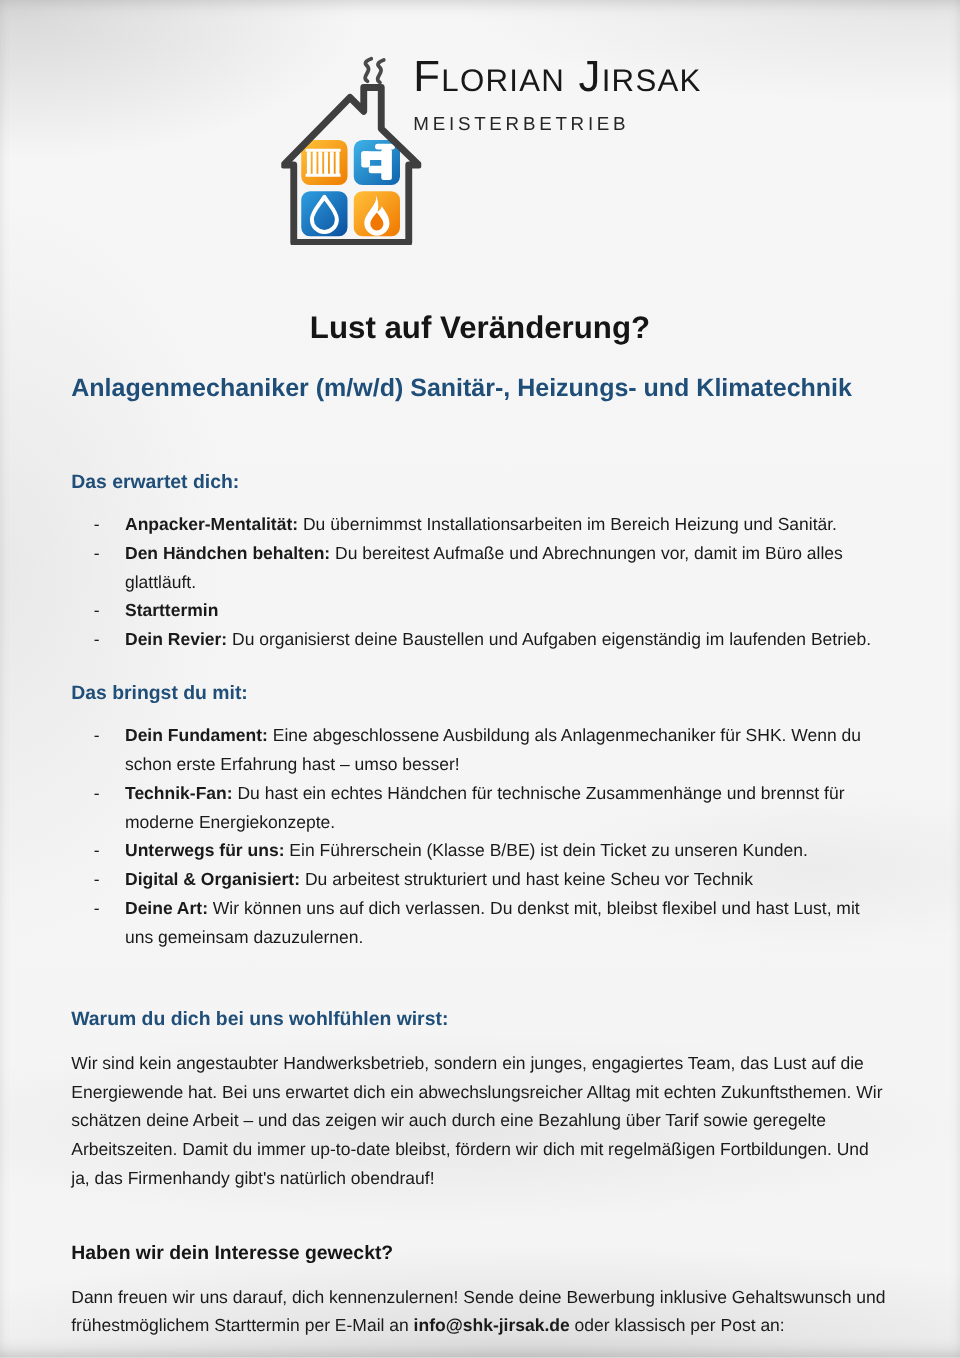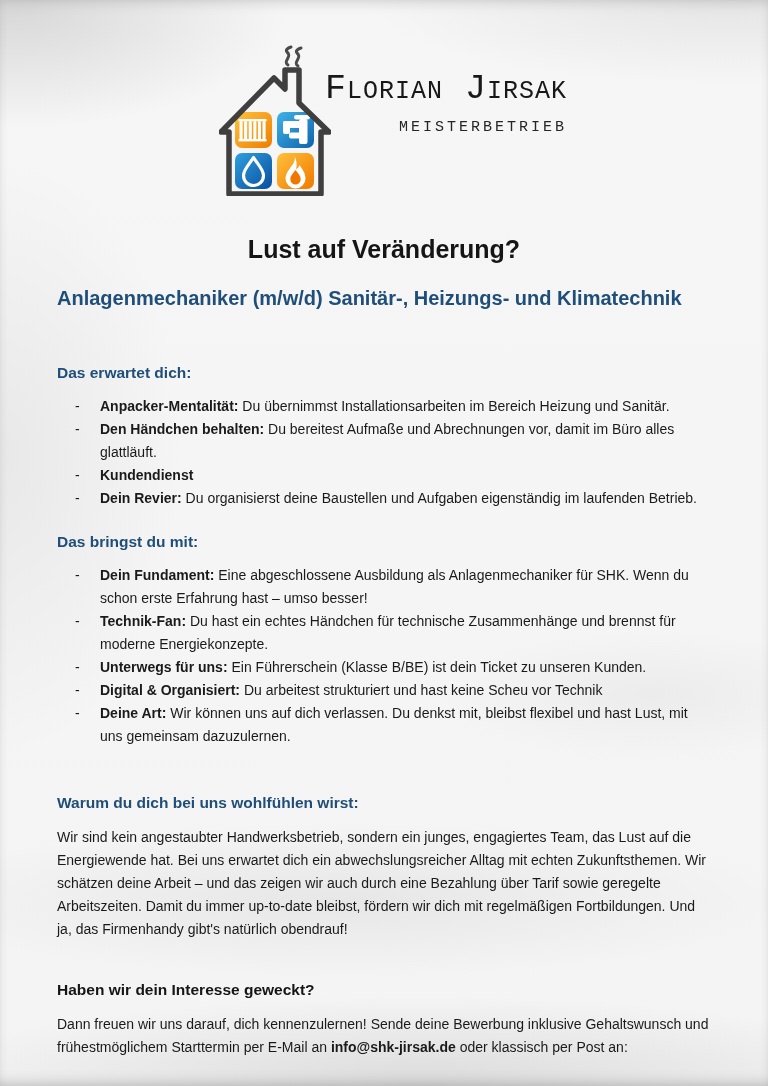--- a/index.html
+++ b/index.html
@@ -18,30 +18,30 @@
       radial-gradient(ellipse 700px 120px at 55% 100%, rgba(130,130,130,.22), transparent 75%),
       radial-gradient(ellipse 300px 90px at 85% 64%, rgba(170,170,170,.12), transparent 70%),
       linear-gradient(#f6f6f6,#f4f4f4);
     box-shadow: inset 0 8px 14px -8px rgba(130,130,130,.45), inset 0 -9px 14px -8px rgba(110,110,110,.45);
   }
   .content{padding:0 57px;}
 
   
   .logo{display:flex;justify-content:center;align-items:flex-start;padding-top:44px;margin-left:18px;}
   .logo svg{display:block;}
-  .logo-text{margin-left:-6px;margin-top:28px;text-align:right;font-family:Liberation Mono, monospace;}
+  .logo-text{margin-left:-6px;text-align:left;font-family:Liberation Sans, sans-serif;}
   .company-name{
     font-variant:small-caps;font-size:35px;line-height:1;letter-spacing:1px;color:#181818;white-space:nowrap;
   }
   .tagline{margin-top:11px;font-size:17px;letter-spacing:2px;white-space:nowrap;}
   .tagline .amp{color:#2b2b2b;margin:0 5px;}
   .meister{margin-top:12px;font-size:15px;letter-spacing:3px;color:#262626;white-space:nowrap;}
 
   
-  .headline{margin:39px 0 0;text-align:center;font-size:25px;font-weight:bold;color:#151515;}
+  .headline{margin:52px 0 0;text-align:center;font-size:25px;font-weight:bold;color:#151515;}
   .subheadline{margin:26px 0 0;text-align:center;font-size:15px;font-weight:bold;}
   .job-title{margin:23px 0 0;font-size:20px;font-weight:bold;}
   .sec-heading{margin:0;font-size:15.5px;font-weight:bold;}
   .blue{color:#1f4e79;}
   .mt-expect{margin-top:54px;}
   .mt-bring{margin-top:23px;}
   .mt-why{margin-top:46px;}
   .mt-interest{margin-top:40px;color:#151515;}
 
   ul.bullets{list-style:none;margin:13px 0 0;padding:0;}
@@ -139,21 +139,21 @@
         <span class="lead">Anpacker-Mentalität:</span>
         <span>Du übernimmst Installationsarbeiten im Bereich Heizung und Sanitär.</span>
       </li>
       <li>
         <span class="dash">-</span>
         <span class="lead">Den Händchen behalten:</span>
         <span>Du bereitest Aufmaße und Abrechnungen vor, damit im Büro alles glattläuft.</span>
       </li>
       <li>
         <span class="dash">-</span>
-        <span class="lead">Kundendienst</span>
+        <span class="lead">Starttermin</span>
         <span></span>
       </li>
       <li>
         <span class="dash">-</span>
         <span class="lead">Dein Revier:</span>
         <span>Du organisierst deine Baustellen und Aufgaben eigenständig im laufenden Betrieb.</span>
       </li>
     </ul>
 
     <h3 class="sec-heading blue mt-bring">Das bringst du mit:</h3>

